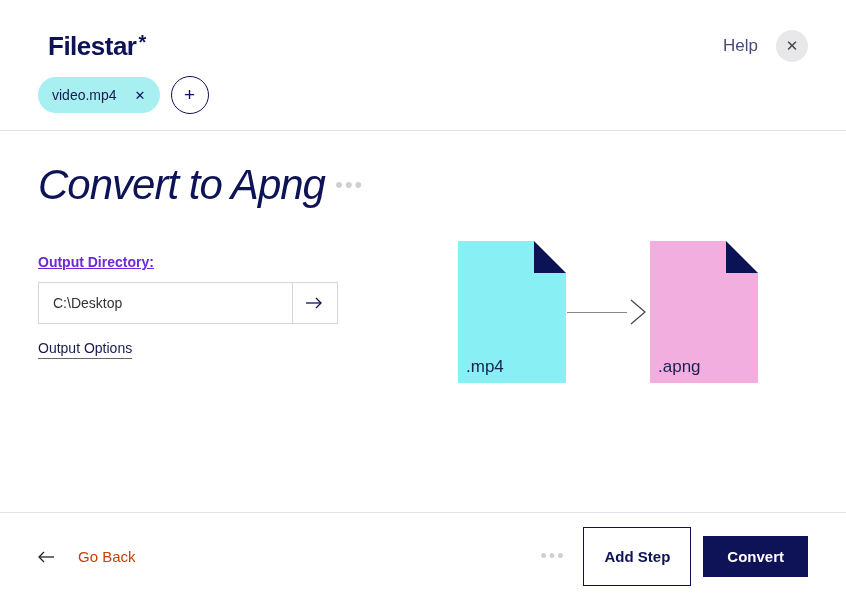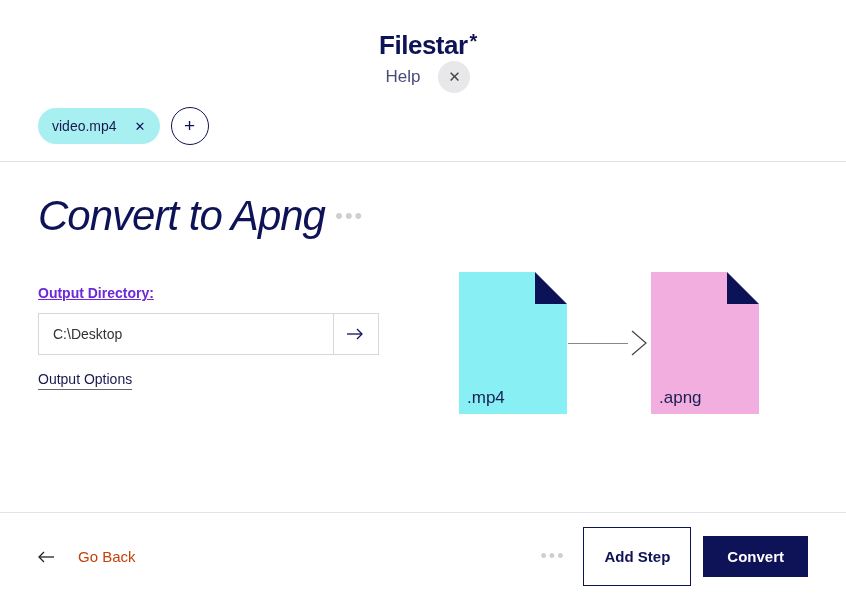--- a/index.html
+++ b/index.html
@@ -13,21 +13,20 @@
       height: 600px;
       background: #fff;
       overflow: hidden;
       position: relative;
     }
     .header {
       display: flex;
       align-items: center;
       justify-content: space-between;
       padding: 30px 38px 0 48px;
-      flex-direction: column;
     }
     .logo {
       font-size: 26px;
       font-weight: 600;
       color: #0e1256;
       letter-spacing: -0.5px;
     }
     .logo-star {
       font-size: 20px;
       vertical-align: top;
@@ -124,21 +123,21 @@
     .output-label {
       font-size: 14px;
       font-weight: 700;
       color: #6d28d9;
       margin-top: 45px;
       margin-bottom: 12px;
       text-decoration: underline;
     }
     .input-group {
       display: flex;
-      width: 341px;
+      width: 300px;
     }
     .text-input {
       flex: 1;
       border: 1px solid #d6d6db;
       border-right: none;
       padding: 12px 14px;
       font-size: 14px;
       outline: none;
       color: #333;
     }

